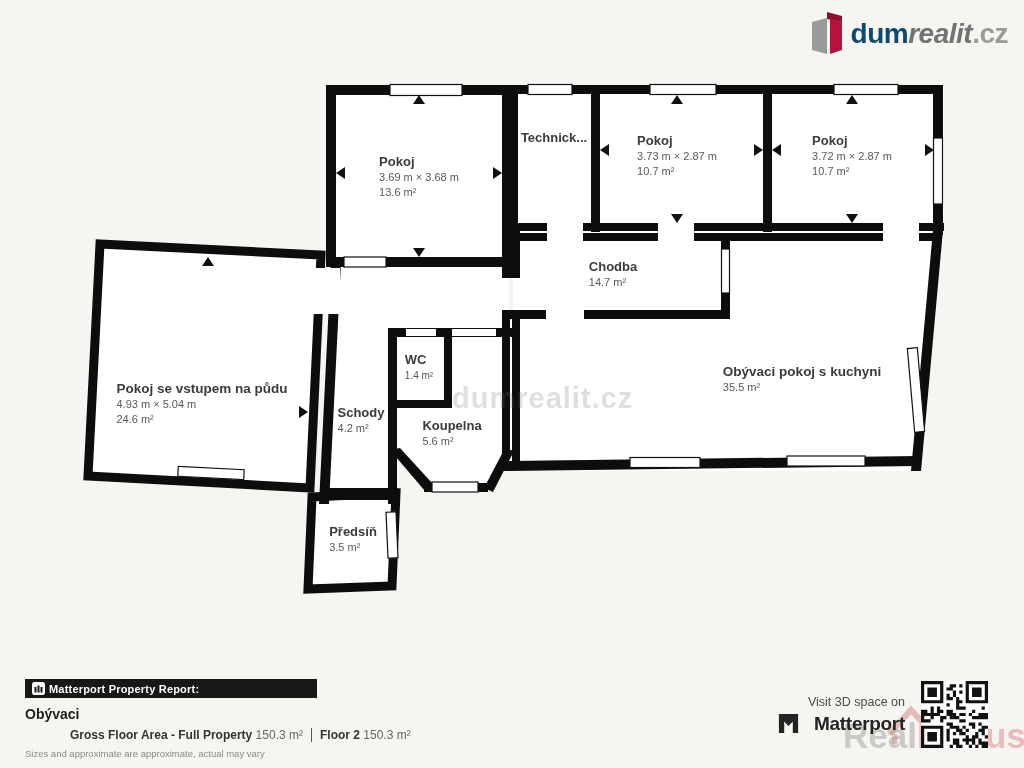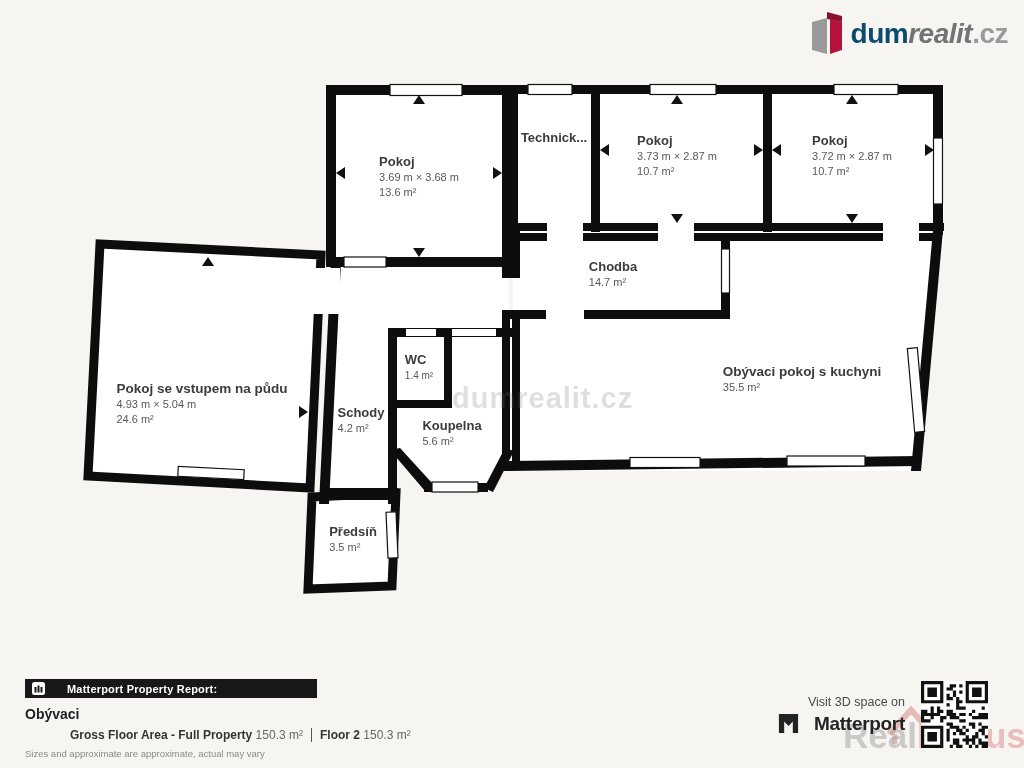--- a/index.html
+++ b/index.html
@@ -22,21 +22,21 @@
   .rdims{font-size:11px;color:#585858;line-height:13px;margin-top:2px;}
   .plan-watermark{
     position:absolute;left:452px;top:382px;z-index:4;
     font-size:29px;font-weight:bold;letter-spacing:1px;
     color:rgba(110,110,110,0.22);
   }
   
   .report{position:absolute;left:25px;top:679px;z-index:6;}
   .report-bar{
     width:292px;height:19px;background:#181818;display:flex;align-items:center;
-    padding-left:7px;box-sizing:border-box;gap:22px;
+    padding-left:7px;box-sizing:border-box;gap:4px;
   }
   .report-bar-label{color:#fff;font-size:11px;font-weight:bold;letter-spacing:0.2px;}
   .report-title{font-size:14px;font-weight:bold;color:#1e1e1e;margin-top:8px;}
   .report-stats{margin-top:6px;font-size:12px;color:#666;display:flex;align-items:center;margin-left:45px;}
   .report-stats b{color:#333;}
   .stat-sep{display:inline-block;width:0;height:14px;border-left:1.5px solid #555;margin:0 8px;}
   .report-disclaimer{margin-top:6px;font-size:9.5px;color:#8a8a8a;}
   
   .cta{position:absolute;right:119px;top:695px;text-align:right;z-index:6;}
   .cta-visit{font-size:12.5px;color:#4a4a4a;}

